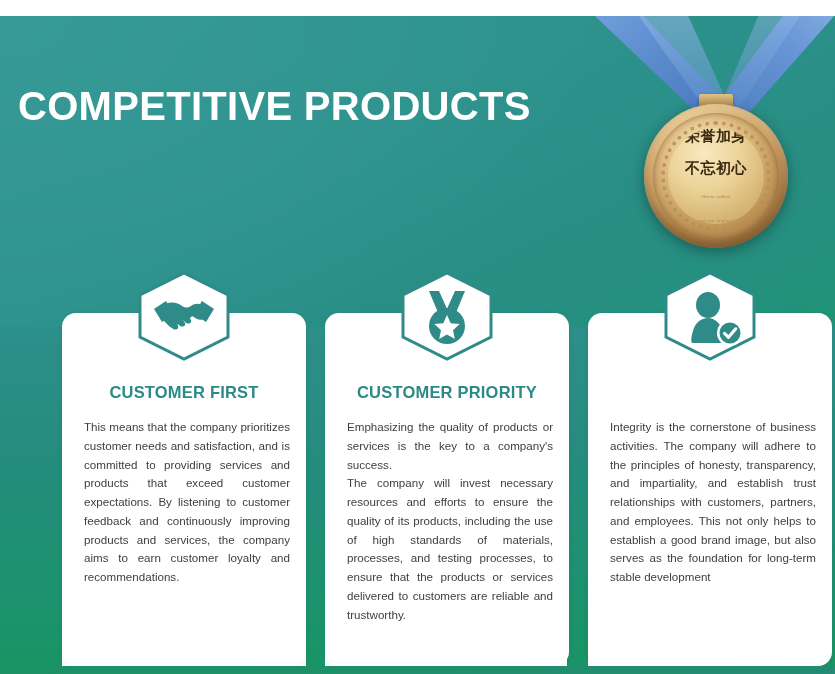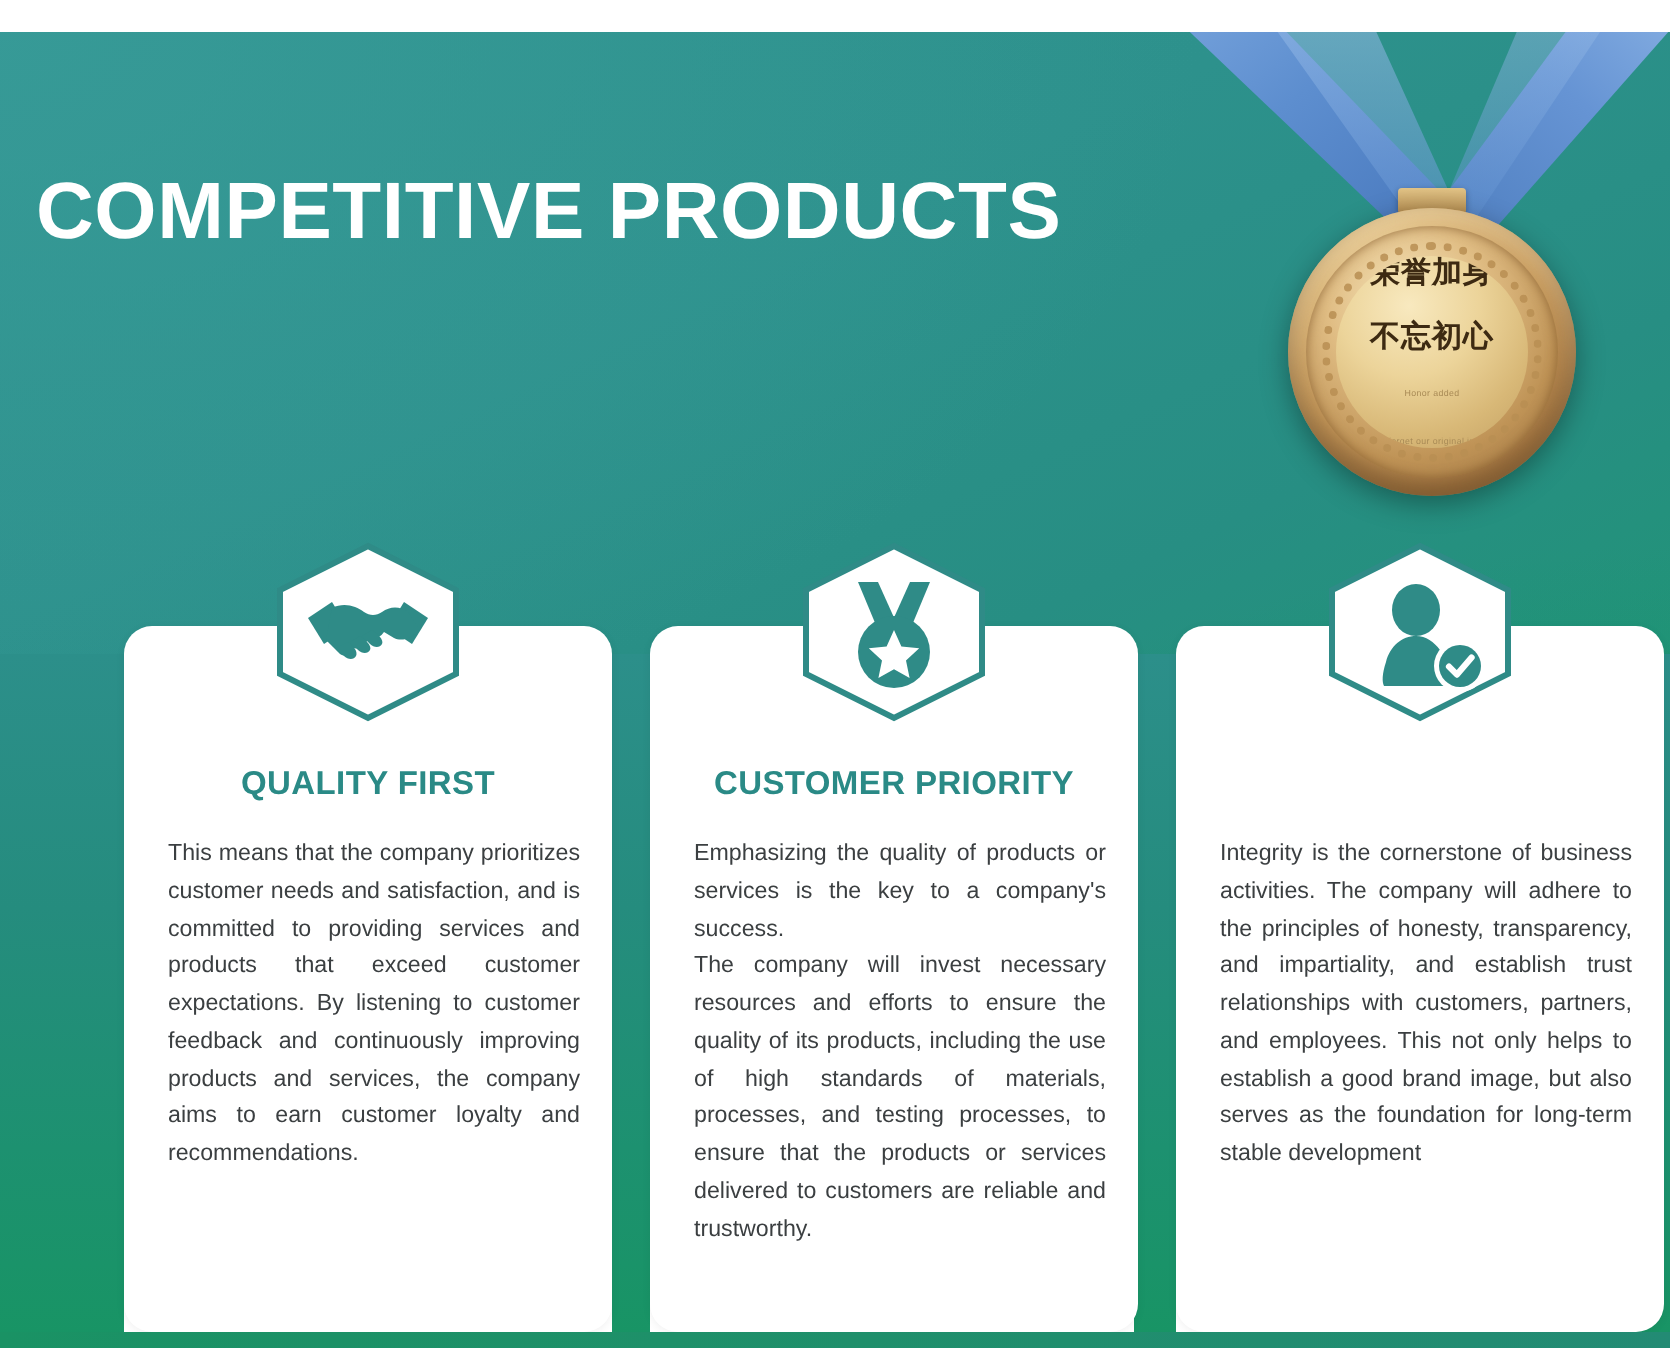--- a/index.html
+++ b/index.html
@@ -293,21 +293,21 @@
   </div>
 
   <div class="panel"></div>
 
   <div class="gap gap-l"></div>
   <div class="gap gap-m1"></div>
   <div class="gap gap-m2"></div>
   <div class="gap gap-r"></div>
 
   <div class="card card-1">
-    <div class="card-heading">QUALITY FIRST</div>
+    <div class="card-heading">CUSTOMER FIRST</div>
     <div class="card-body">This means that the company prioritizes customer needs and satisfaction, and is committed to providing services and products that exceed customer expectations. By listening to customer feedback and continuously improving products and services, the company aims to earn customer loyalty and recommendations.</div>
   </div>
 
   <div class="card card-2">
     <div class="card-heading">CUSTOMER PRIORITY</div>
     <div class="card-body">Emphasizing the quality of products or services is the key to a company's success.
 The company will invest necessary resources and efforts to ensure the quality of its products, including the use of high standards of materials, processes, and testing processes, to ensure that the products or services delivered to customers are reliable and trustworthy.</div>
   </div>
 
   <div class="card card-3">

